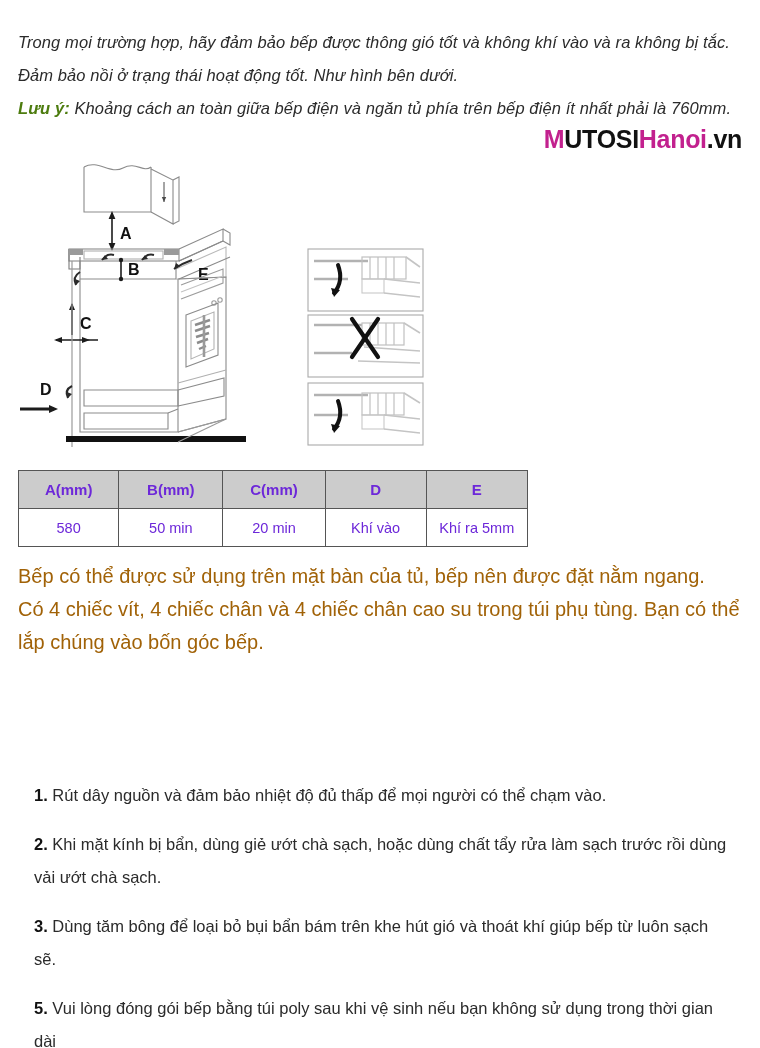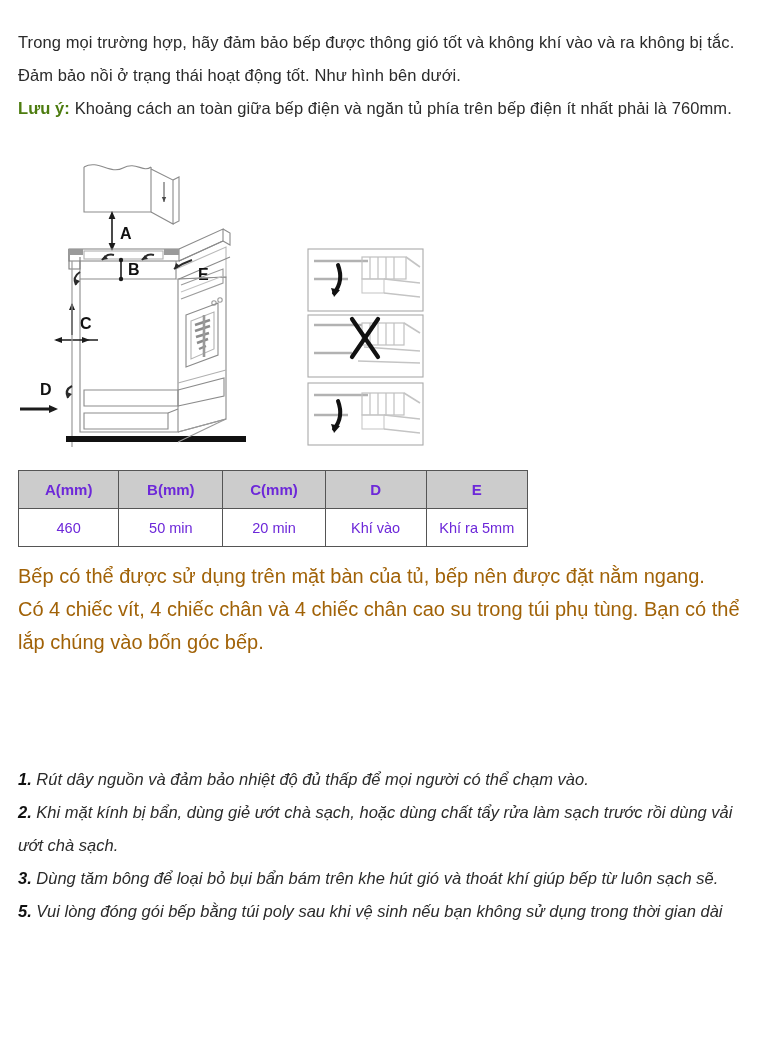--- a/index.html
+++ b/index.html
@@ -27,21 +27,21 @@
   .intro {
     position: absolute;
     left: 18px;
     top: 26px;
     width: 724px;
     font-size: 16.5px;
     line-height: 33px;
     color: #2b2b2b;
     letter-spacing: 0.1px;
   }
-  .intro p { margin: 0; }
+  .intro p { margin: 0; font-style: italic; }
   .intro .bold { font-weight: bold; color: #4d7c0f; }
 
   
   .logo {
     position: absolute;
     right: 18px;
     top: 127px;
     font-size: 25px;
     font-weight: bold;
     letter-spacing: -0.3px;
@@ -135,33 +135,36 @@
   
   .steps {
     position: absolute;
     left: 18px;
     top: 763px;
     width: 730px;
     font-size: 16.5px;
     line-height: 33px;
     color: #2b2b2b;
   }
-  .steps p { margin: 0; font-style: italic; }
+  .steps p { margin: 16px; }
   .steps .num { font-weight: bold; color: #111111; }
 </style>
 </head>
 <body>
 
 <div class="page">
 
   <div class="intro">
     <p>Trong mọi trường hợp, hãy đảm bảo bếp được thông gió tốt và không khí vào và ra không bị tắc. Đảm bảo nồi ở trạng thái hoạt động tốt. Như hình bên dưới.</p>
     <p><span class="bold">Lưu ý:</span><span> Khoảng cách an toàn giữa bếp điện và ngăn tủ phía trên bếp điện ít nhất phải là 760mm.</span></p>
   </div>
 
+  <div class="logo">
+    <span class="m-pink">M</span><span class="blk">UTOSI</span><span class="pink">Hanoi</span><span class="blk">.vn</span>
+  </div>
 
   <div class="diagram-wrap">
     <svg width="410" height="295" viewBox="0 0 410 295" xmlns="http://www.w3.org/2000/svg">
       <g fill="none" stroke="#8b8b8b" stroke-width="1.1">
 
         <g>
           <path d="M66 10 L66 55 L133 55 L133 10"></path>
           <path d="M66 10 C80 2, 92 18, 105 11 C118 4, 125 16, 133 10"></path>
 
           <path d="M133 12 L155 23 L155 67 L133 55"></path>
@@ -369,21 +372,21 @@
       <tr>
         <th class="c0">A(mm)</th>
         <th class="c1">B(mm)</th>
         <th class="c2">C(mm)</th>
         <th class="c3">D</th>
         <th class="c4">E</th>
       </tr>
     </thead>
     <tbody>
       <tr>
-        <td>460</td>
+        <td>580</td>
         <td>50 min</td>
         <td>20 min</td>
         <td>Khí vào</td>
         <td>Khí ra 5mm</td>
       </tr>
     </tbody>
   </table>
 
   <div class="midtext">
     <p>Bếp có thể được sử dụng trên mặt bàn của tủ, bếp nên được đặt nằm ngang.</p>

